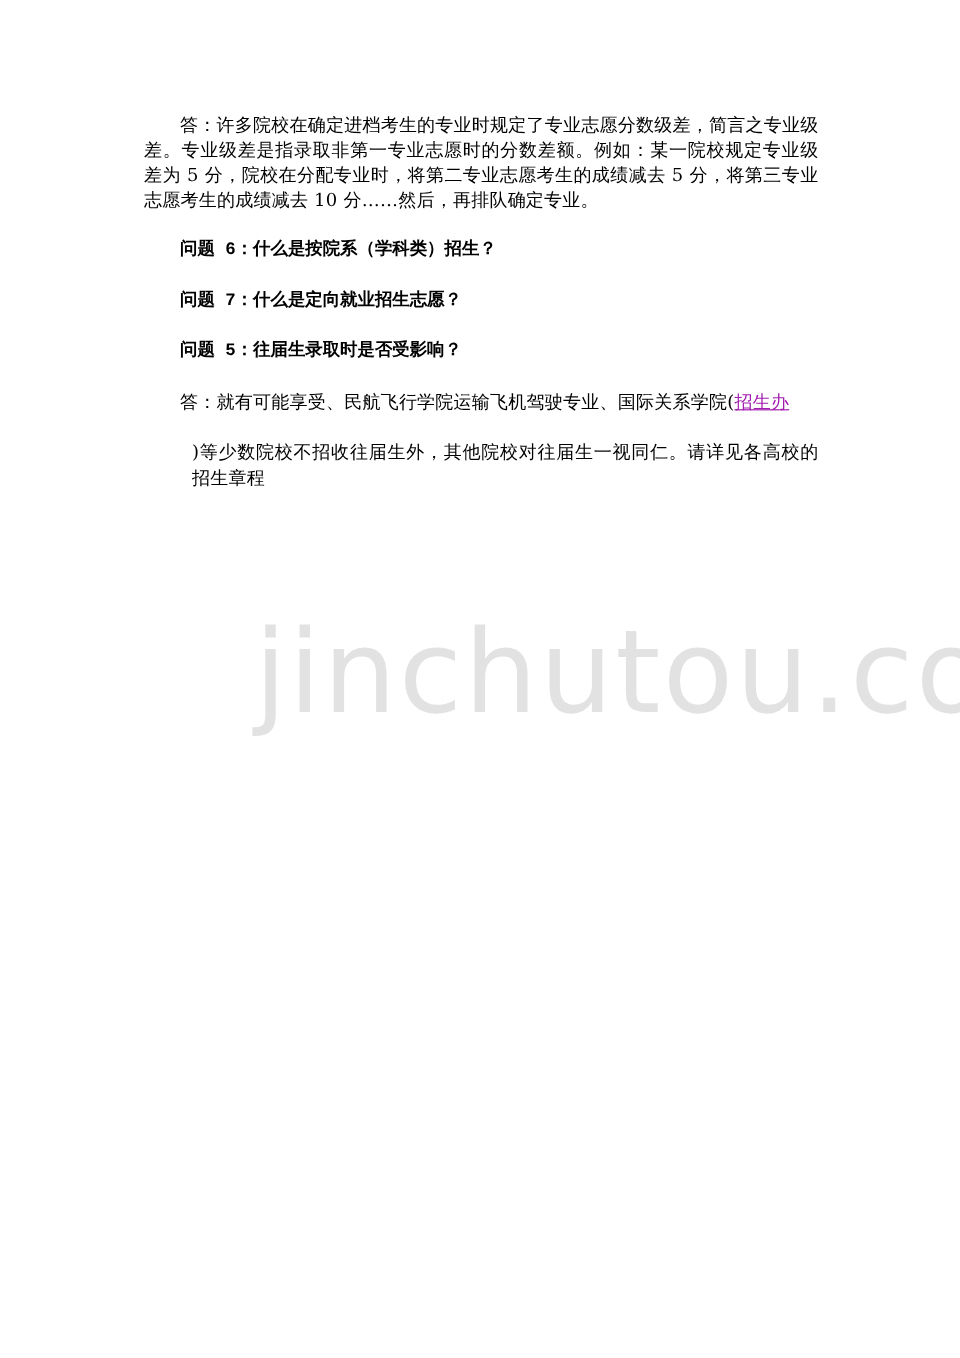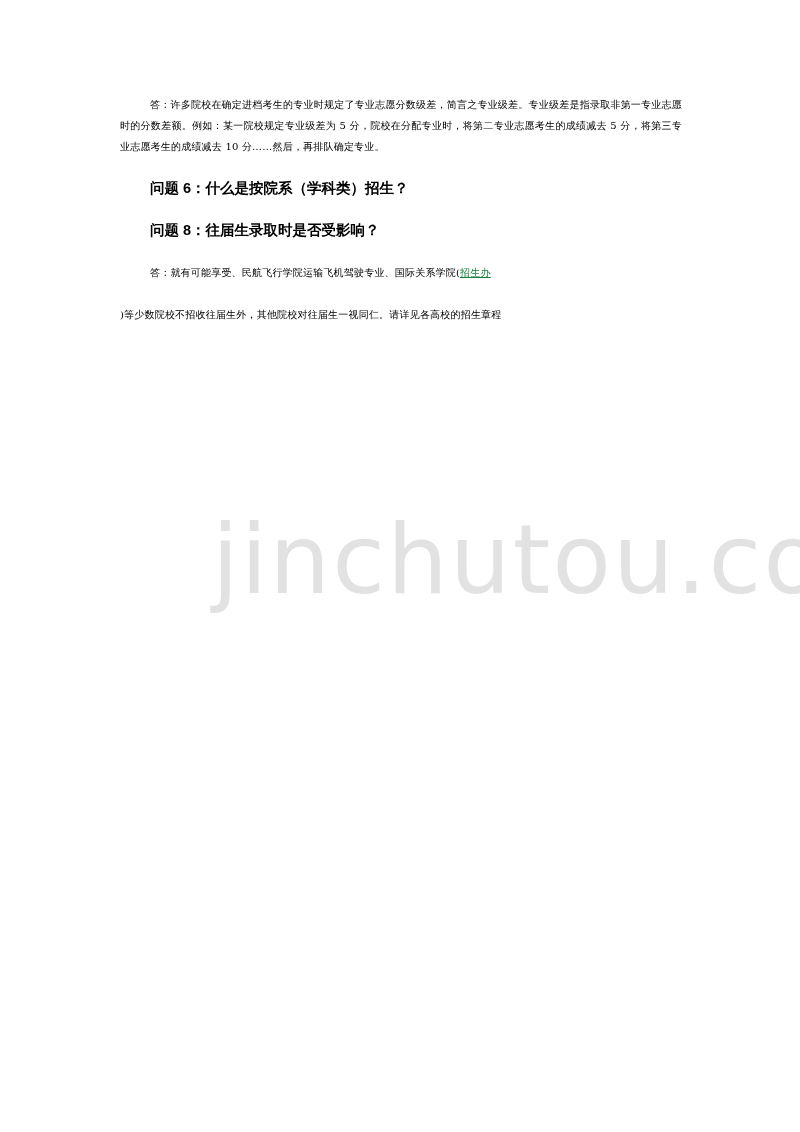--- a/index.html
+++ b/index.html
@@ -15,37 +15,37 @@
       font-family: "DejaVu Serif", "Liberation Serif", serif;
       color: #000000;
     }
     .page {
       position: absolute;
       left: 120px;
       top: 94px;
       width: 562px;
     }
     .para {
-      font-size: 10px;
+      font-size: 15px;
       line-height: 21px;
       text-indent: 30px;
       margin: 0;
       text-align: justify;
       letter-spacing: 0.2px;
     }
     .question {
-      font-family: Liberation Sans, sans-serif;
+      font-family: Liberation Mono, monospace;
       font-weight: bold;
       font-size: 14.5px;
       line-height: 21px;
       text-indent: 30px;
       margin: 21px 0 21px 0;
     }
     a.link {
-      color: #15803d;
+      color: #a21caf;
       text-decoration: underline;
     }
     .watermark {
       position: absolute;
       left: 212px;
       top: 510px;
       font-family: "DejaVu Sans", "Liberation Sans", sans-serif;
       font-size: 96px;
       line-height: 100px;
       color: #d9d9d9;
@@ -63,20 +63,21 @@
 <body>
 
 <div class="watermark">jinchutou.com</div>
 
 <div class="page content-layer">
 
   <p class="para">答：许多院校在确定进档考生的专业时规定了专业志愿分数级差，简言之专业级差。专业级差是指录取非第一专业志愿时的分数差额。例如：某一院校规定专业级差为 5 分，院校在分配专业时，将第二专业志愿考生的成绩减去 5 分，将第三专业志愿考生的成绩减去 10 分……然后，再排队确定专业。</p>
 
   <p class="question">问题 6：什么是按院系（学科类）招生？</p>
 
+  <p class="question">问题 7：什么是定向就业招生志愿？</p>
 
-  <p class="question">问题 8：往届生录取时是否受影响？</p>
+  <p class="question">问题 5：往届生录取时是否受影响？</p>
   <p class="para" style="margin-bottom:21px;">
     <span>答：就有可能享受、民航飞行学院运输飞机驾驶专业、国际关系学院(</span><a class="link" href="#">招生办</a>
   </p>
-  <p class="para" style="text-indent:0;">)等少数院校不招收往届生外，其他院校对往届生一视同仁。请详见各高校的招生章程</p>
+  <p class="para" style="text-indent:0;margin-left:40px;">)等少数院校不招收往届生外，其他院校对往届生一视同仁。请详见各高校的招生章程</p>
 
 </div>
 
 </body></html>

